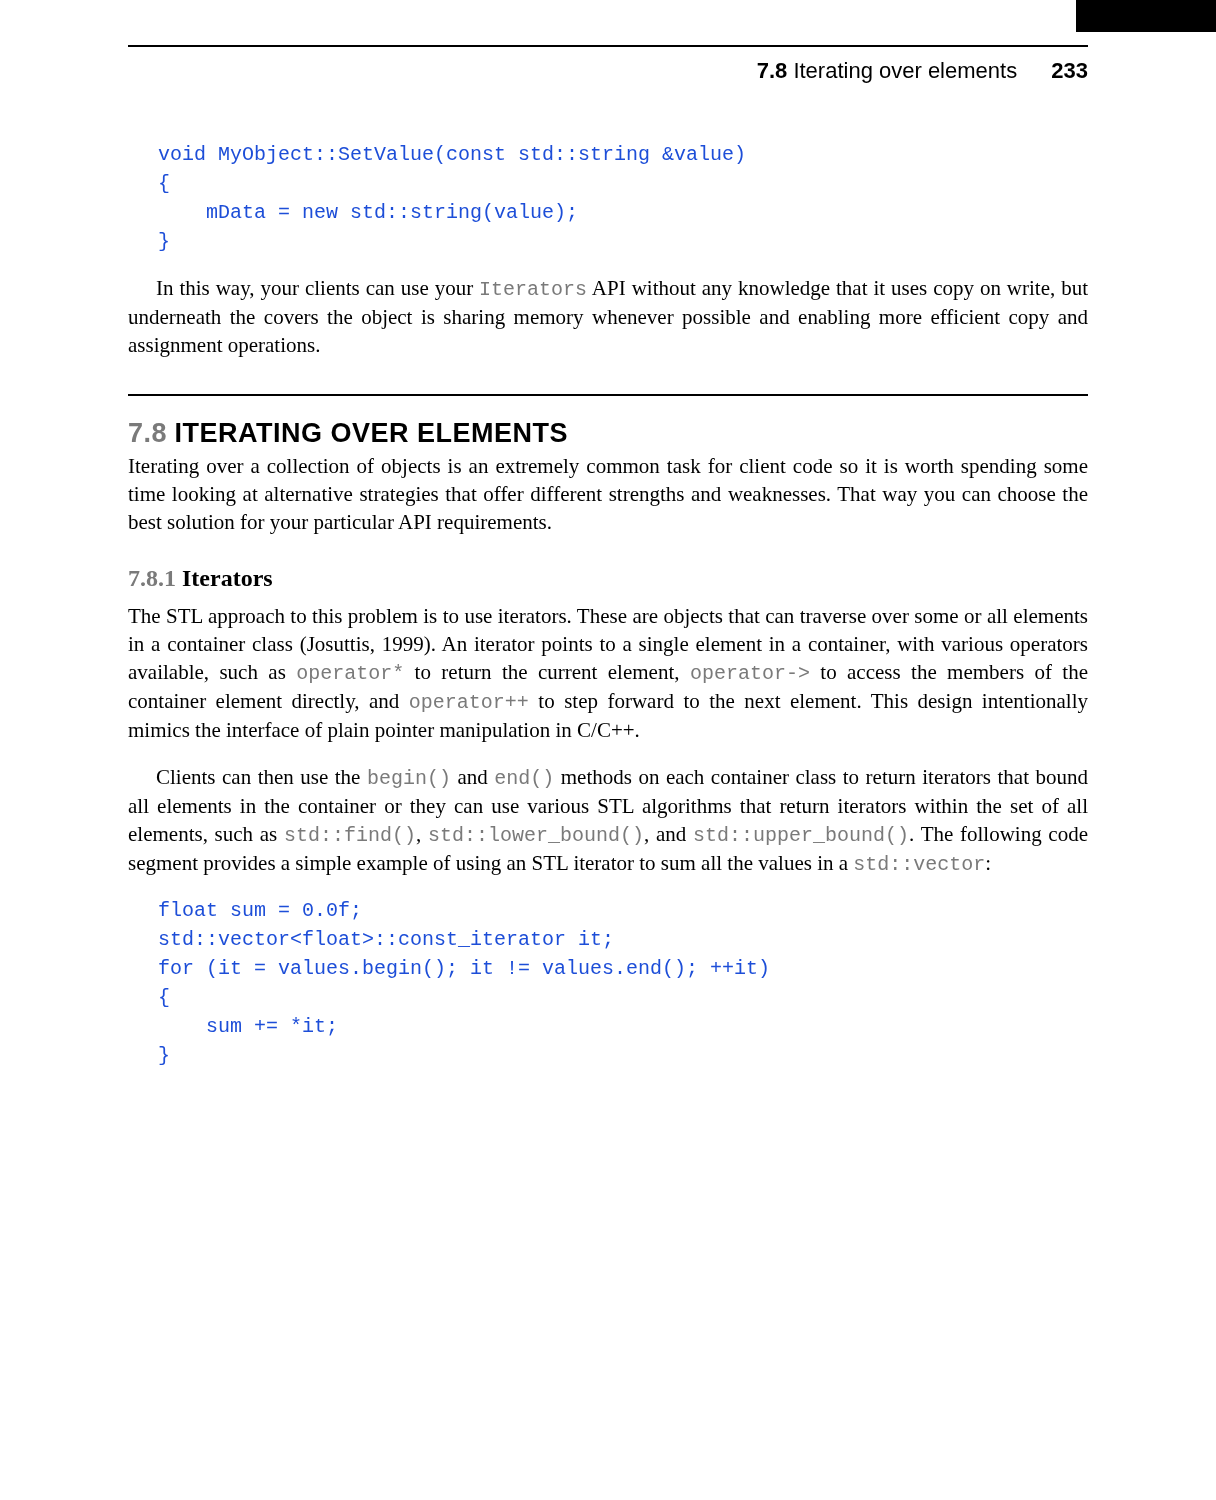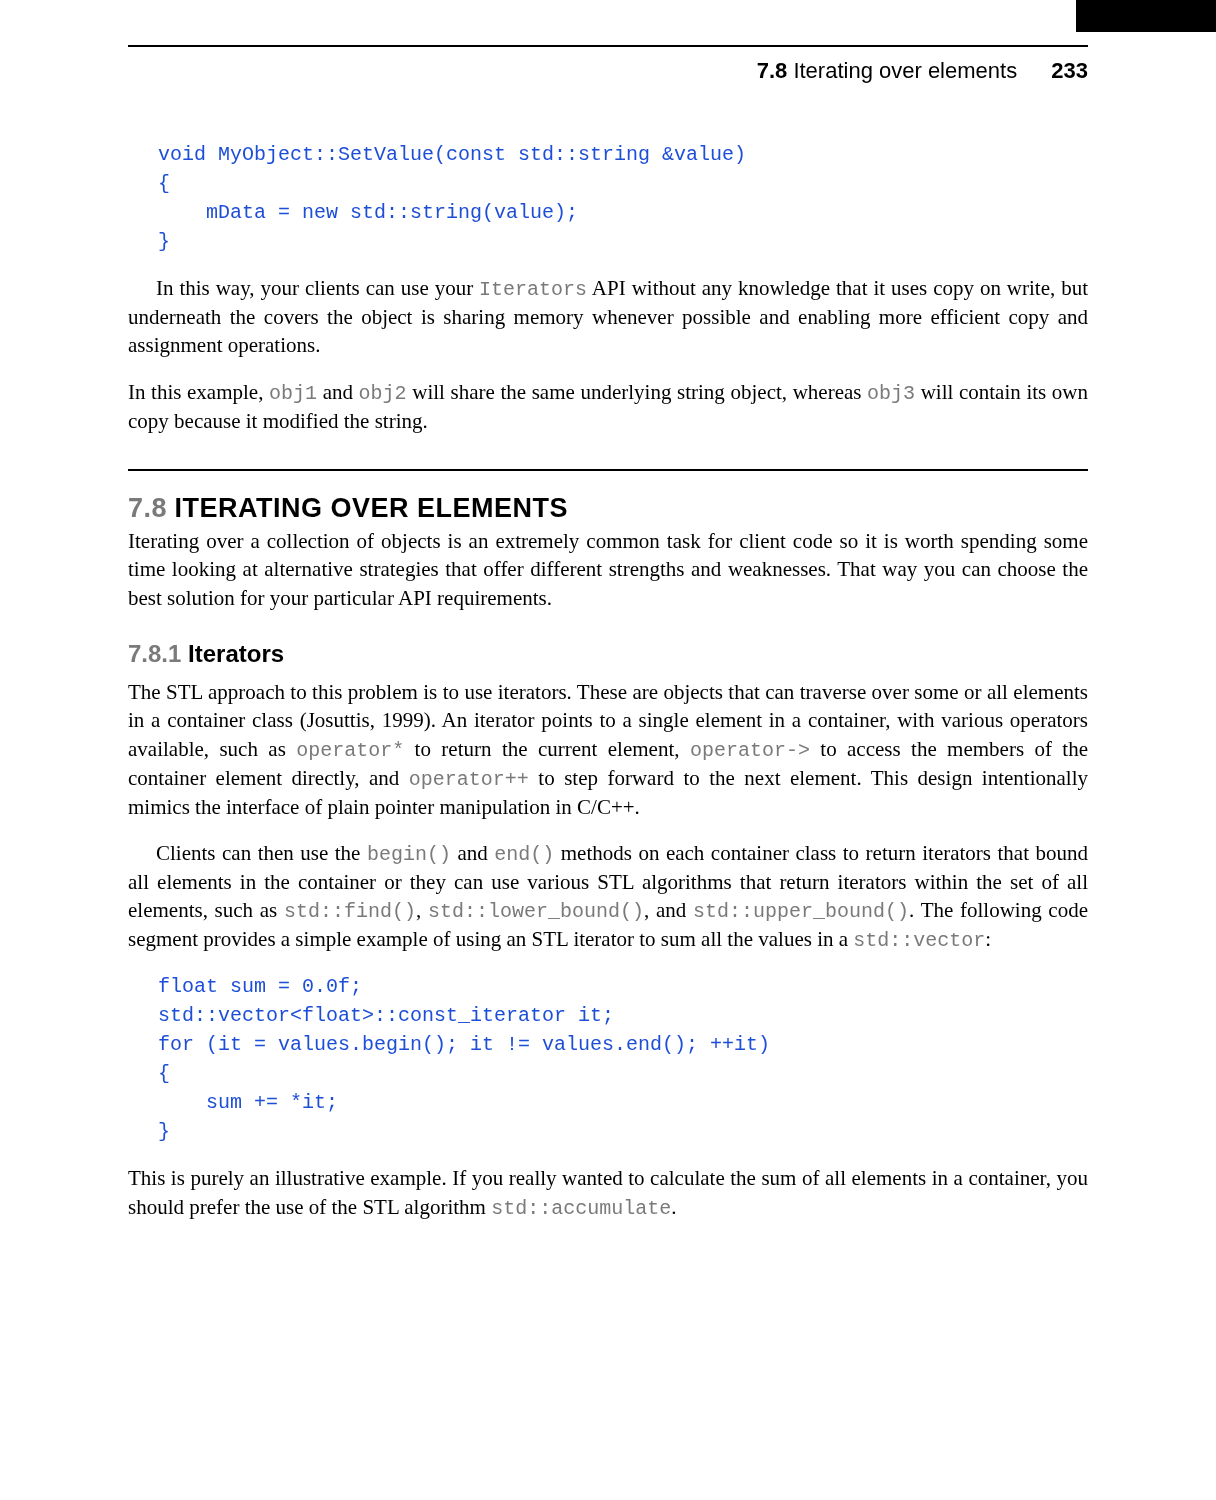--- a/index.html
+++ b/index.html
@@ -67,21 +67,21 @@
   h2.section {
     font-family: Arial, Helvetica, sans-serif;
     font-weight: 400;
     font-size: 27px;
     color: #000;
     margin-bottom: 3px;
   }
   h2.section .num { font-weight: 700; color: #7a7a7a; letter-spacing: 0.5px; }
   h2.section .txt { font-weight: 700; color: #000; letter-spacing: 0.5px; }
   h3.subsection {
-    font-family: Liberation Sans, sans-serif;
+    font-family: Liberation Serif, serif;
     font-size: 24px;
     margin: 28px 0 10px 0;
   }
   h3.subsection .num { font-weight: 700; color: #7a7a7a; }
   h3.subsection .txt { font-weight: 700; color: #000; }
 </style>
 </head>
 <body>
 
 <div class="page">
@@ -98,23 +98,20 @@
     <pre class="code">void MyObject::SetValue(const std::string &amp;value)
 {
     mData = new std::string(value);
 }</pre>
 
     <p class="body indent">
       <span>In this way, your clients can use your </span><span class="mono">Iterators</span><span> API without any knowledge that it uses copy on write, but underneath the covers the object is sharing memory whenever possible and enabling more efficient copy and assignment operations.</span>
     </p>
 
 
-    <p class="body noindent">
-      <span>In this example, </span><span class="mono">obj1</span><span> and </span><span class="mono">obj2</span><span> will share the same underlying string object, whereas </span><span class="mono">obj3</span><span> will contain its own copy because it modified the string.</span>
-    </p>
 
     <div class="sep"></div>
 
     <h2 class="section">
       <span class="num">7.8</span>
       <span class="txt">ITERATING OVER ELEMENTS</span>
     </h2>
 
     <p class="body noindent">Iterating over a collection of objects is an extremely common task for client code so it is worth spending some time looking at alternative strategies that offer different strengths and weaknesses. That way you can choose the best solution for your particular API requirements.</p>
 
@@ -131,18 +128,15 @@
       <span>Clients can then use the </span><span class="mono">begin()</span><span> and </span><span class="mono">end()</span><span> methods on each container class to return iterators that bound all elements in the container or they can use various STL algorithms that return iterators within the set of all elements, such as </span><span class="mono">std::find()</span><span>, </span><span class="mono">std::lower_bound()</span><span>, and </span><span class="mono">std::upper_bound()</span><span>. The following code segment provides a simple example of using an STL iterator to sum all the values in a </span><span class="mono">std::vector</span><span>:</span>
     </p>
 
     <pre class="code">float sum = 0.0f;
 std::vector&lt;float&gt;::const_iterator it;
 for (it = values.begin(); it != values.end(); ++it)
 {
     sum += *it;
 }</pre>
 
-    <p class="body noindent">
-      <span>This is purely an illustrative example. If you really wanted to calculate the sum of all elements in a container, you should prefer the use of the STL algorithm </span><span class="mono">std::accumulate</span><span>.</span>
-    </p>
 
   </div>
 </div>
 
 </body></html>

